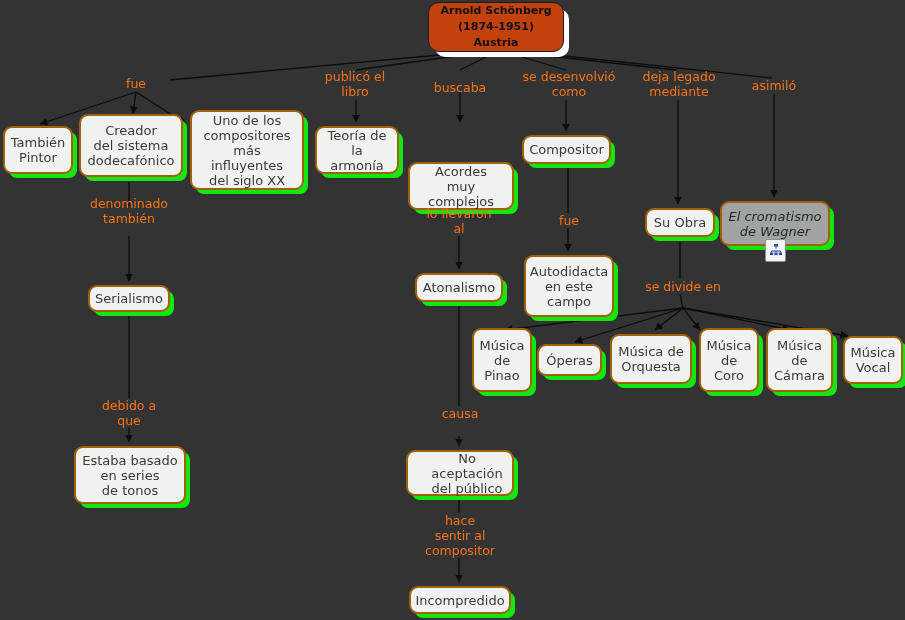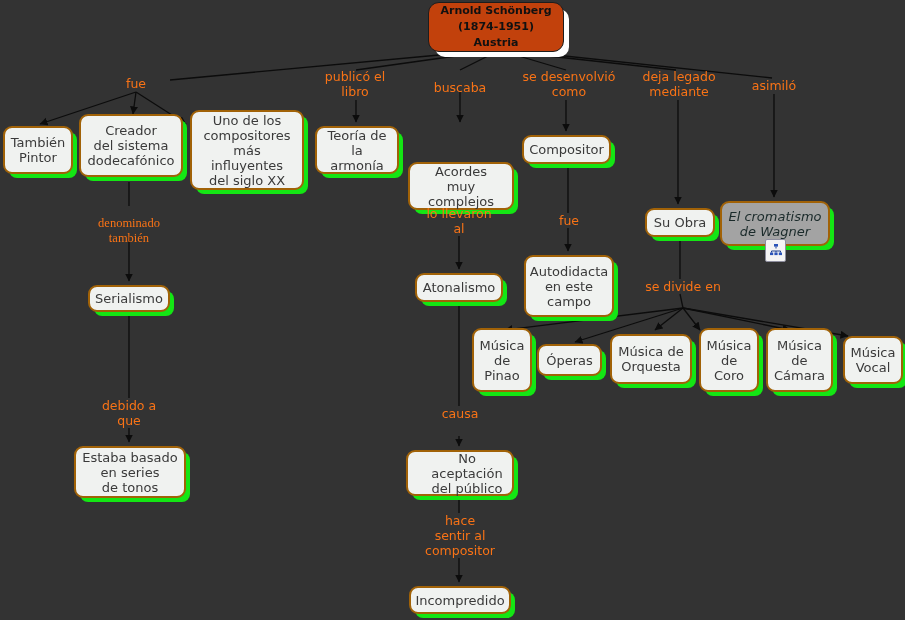--- a/index.html
+++ b/index.html
@@ -196,39 +196,39 @@
 de
 Coro</div>
 
   <div class="node" style="left:766px;top:328px;width:67px;height:64px;">Música
 de
 Cámara</div>
 
   <div class="node" style="left:843px;top:336px;width:60px;height:48px;">Música
 Vocal</div>
 
-  <div class="node" style="left:74px;top:446px;width:112px;height:52px;">Estaba basado
+  <div class="node" style="left:74px;top:446px;width:112px;height:58px;">Estaba basado
 en series
 de tonos</div>
 
   <div class="node" style="left:406px;top:450px;width:108px;height:46px;padding-left:20px;">No aceptación
 del público</div>
 
   <div class="node" style="left:409px;top:586px;width:102px;height:28px;">Incompredido</div>
 
   <div class="linklabel" style="left:102px;top:76px;width:68px;">fue</div>
   <div class="linklabel" style="left:318px;top:69px;width:74px;">publicó el
 libro</div>
   <div class="linklabel" style="left:424px;top:80px;width:72px;">buscaba</div>
   <div class="linklabel" style="left:513px;top:69px;width:112px;">se desenvolvió
 como</div>
   <div class="linklabel" style="left:631px;top:69px;width:96px;">deja legado
 mediante</div>
   <div class="linklabel" style="left:742px;top:78px;width:64px;">asimiló</div>
-  <div class="linklabel" style="left:80px;top:216px;width:98px;font-family:Liberation Serif, serif;">denominado
+  <div class="linklabel" style="left:80px;top:196px;width:98px;">denominado
 también</div>
   <div class="linklabel" style="left:415px;top:206px;width:88px;">lo llevaron
 al</div>
   <div class="linklabel" style="left:548px;top:213px;width:42px;">fue</div>
   <div class="linklabel" style="left:637px;top:279px;width:92px;">se divide en</div>
   <div class="linklabel" style="left:90px;top:398px;width:78px;">debido a
 que</div>
   <div class="linklabel" style="left:430px;top:406px;width:60px;">causa</div>
   <div class="linklabel" style="left:414px;top:513px;width:92px;">hace
 sentir al

